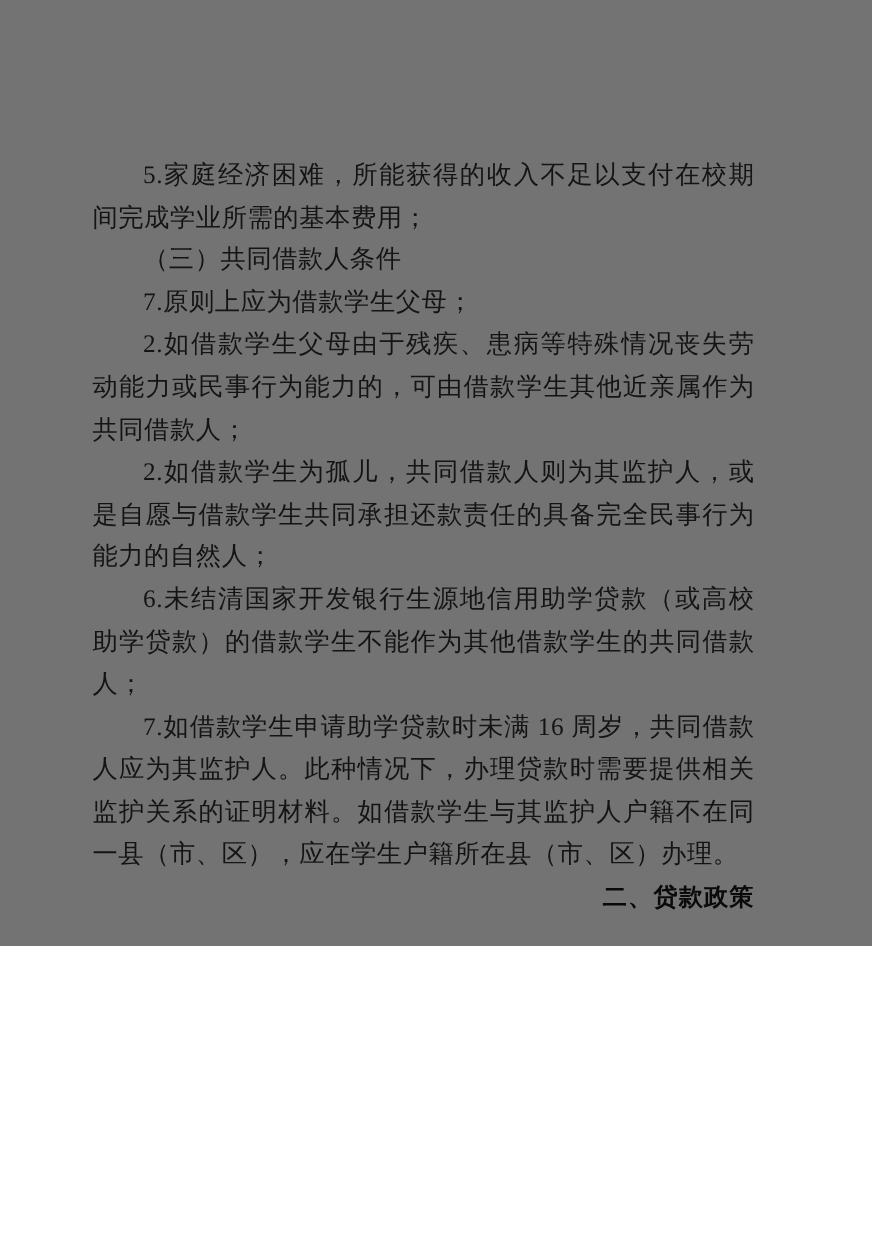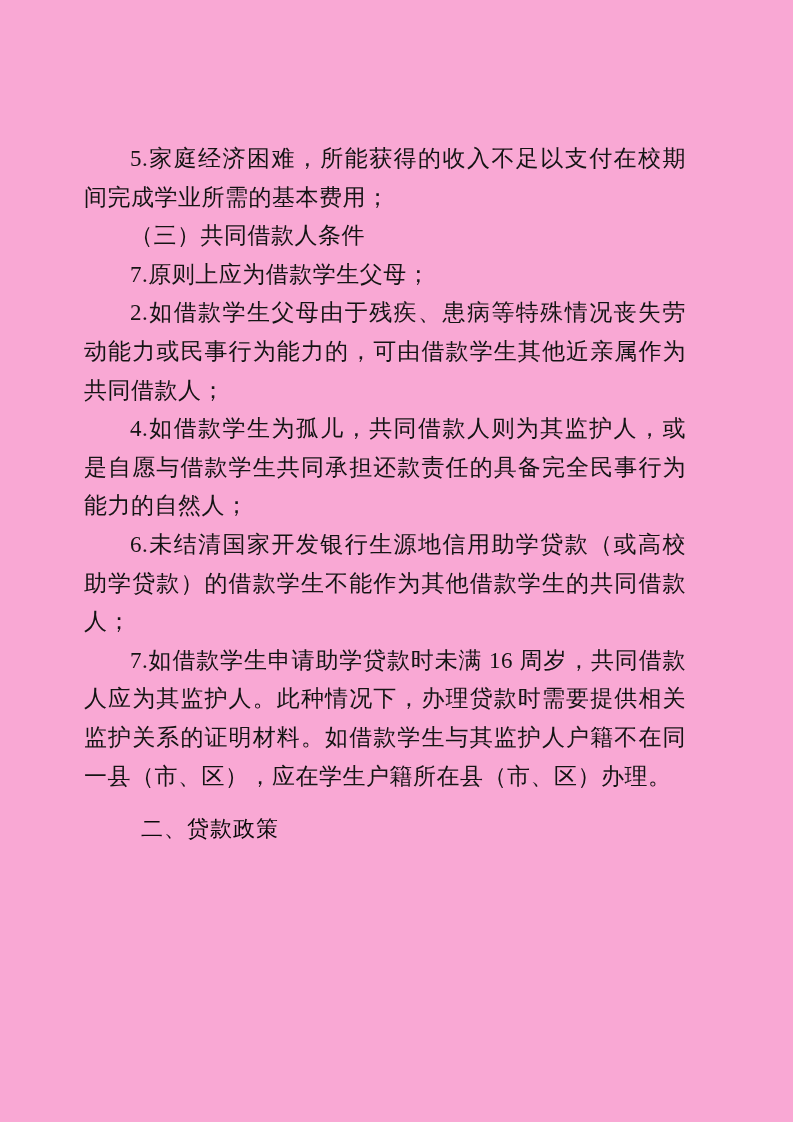--- a/index.html
+++ b/index.html
@@ -12,60 +12,61 @@
     position: relative;
     overflow: hidden;
     background: #ffffff;
     font-family: "Liberation Serif", "DejaVu Serif", serif;
   }
   .doc-page {
     position: absolute;
     left: 0;
     top: 0;
     width: 793px;
-    height: 1122px;
-    background: #f9a8d4;
+    height: 860px;
+    background: #737373;
   }
   .doc-content {
     position: absolute;
     left: 84px;
     top: 140px;
     width: 602px;
     color: #141414;
   }
   .body-para {
     margin: 0;
     padding: 0;
     font-size: 23px;
     line-height: 38.6px;
     letter-spacing: 0.5px;
     text-align: justify;
     text-indent: 2em;
     font-family: "Liberation Serif", "DejaVu Serif", serif;
     color: #141414;
   }
   .section-heading {
-    margin: 13px;
+    margin: 0;
     padding: 0;
     font-size: 22px;
     line-height: 40px;
     text-indent: 2em;
-    font-weight: 400;
+    font-weight: 700;
     letter-spacing: 1px;
     font-family: "Liberation Sans", "DejaVu Sans", sans-serif;
     color: #0a0a0a;
+    text-align: right;
   }
 </style>
 </head>
 <body>
 
 <div class="doc-page">
   <div class="doc-content">
     <p class="body-para">5.家庭经济困难，所能获得的收入不足以支付在校期间完成学业所需的基本费用；</p>
     <p class="body-para">（三）共同借款人条件</p>
     <p class="body-para">7.原则上应为借款学生父母；</p>
     <p class="body-para">2.如借款学生父母由于残疾、患病等特殊情况丧失劳动能力或民事行为能力的，可由借款学生其他近亲属作为共同借款人；</p>
-    <p class="body-para">4.如借款学生为孤儿，共同借款人则为其监护人，或是自愿与借款学生共同承担还款责任的具备完全民事行为能力的自然人；</p>
+    <p class="body-para">2.如借款学生为孤儿，共同借款人则为其监护人，或是自愿与借款学生共同承担还款责任的具备完全民事行为能力的自然人；</p>
     <p class="body-para">6.未结清国家开发银行生源地信用助学贷款（或高校助学贷款）的借款学生不能作为其他借款学生的共同借款人；</p>
     <p class="body-para">7.如借款学生申请助学贷款时未满 16 周岁，共同借款人应为其监护人。此种情况下，办理贷款时需要提供相关监护关系的证明材料。如借款学生与其监护人户籍不在同一县（市、区），应在学生户籍所在县（市、区）办理。</p>
     <p class="section-heading">二、贷款政策</p>
   </div>
 </div>
 
 </body></html>

